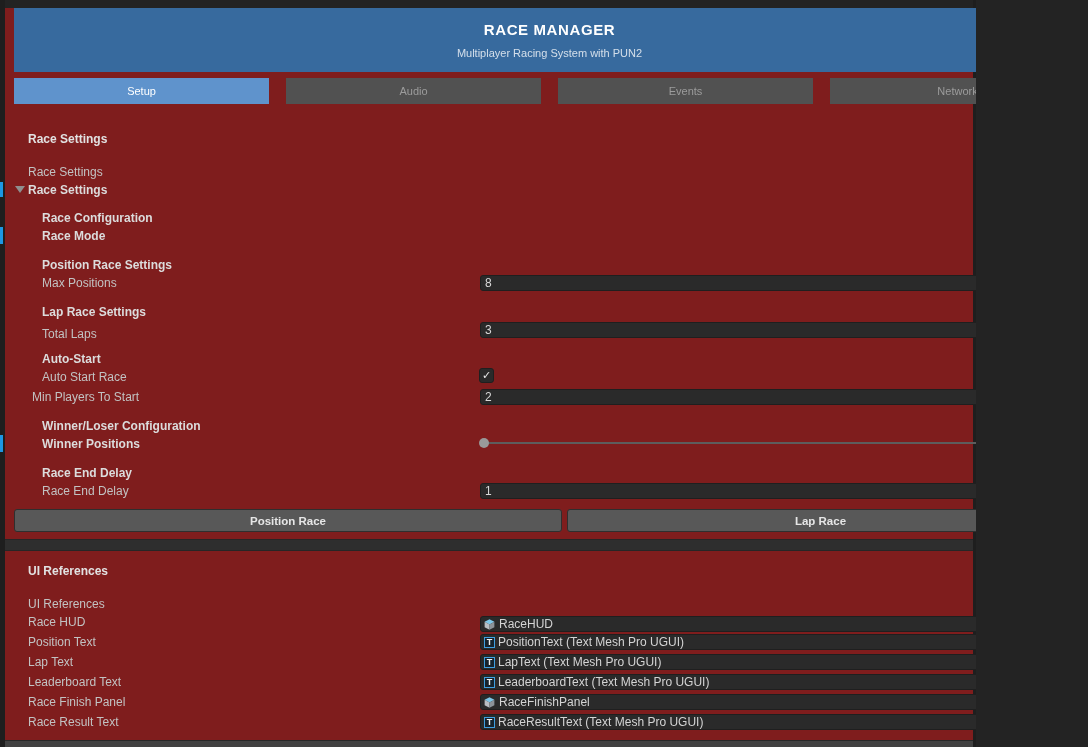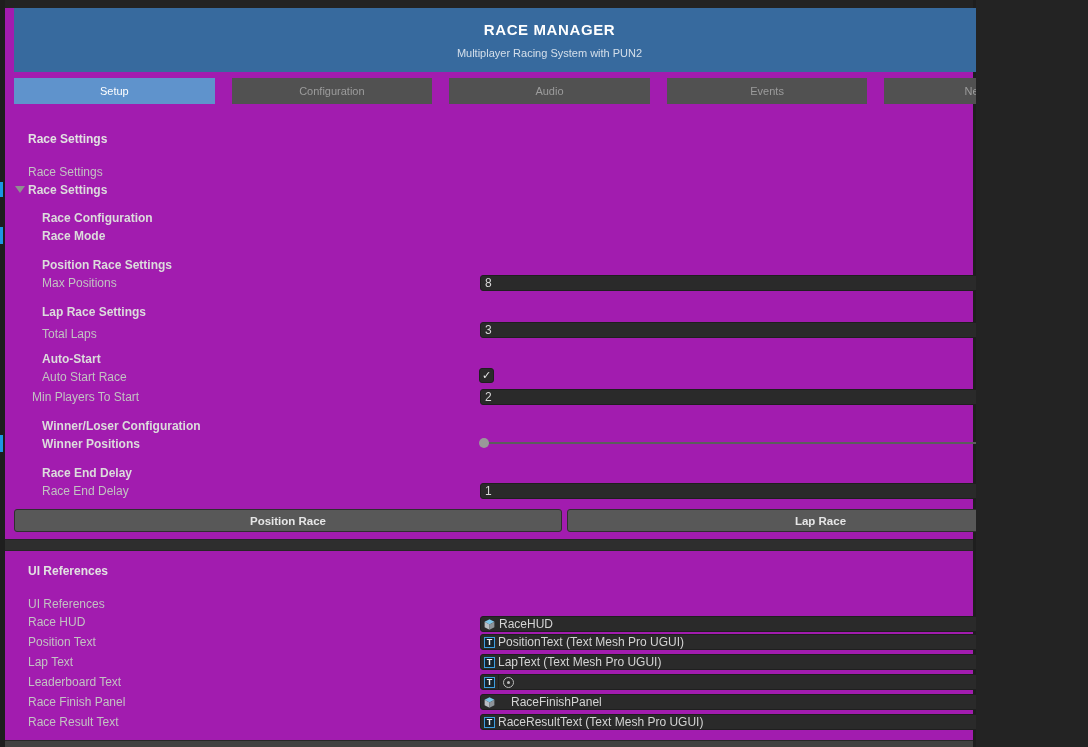--- a/index.html
+++ b/index.html
@@ -1,18 +1,18 @@
 <!DOCTYPE html>
 <html><head>
 <meta charset="utf-8">
 <style>
   html,body{margin:0;padding:0;background:#232323;}
   #app{
     position:relative;width:976px;height:747px;overflow:hidden;
-    background:#a21caf;
+    background:#7f1d1d;
     font-family:"Liberation Sans",sans-serif;
     -webkit-font-smoothing:antialiased;
   }
   
   .edge-top{position:absolute;left:0;top:0;width:1088px;height:8px;background:#232323;}
   .edge-left{position:absolute;left:0;top:0;width:5px;height:747px;background:#1e1e1e;}
   .edge-right{position:absolute;right:0;top:0;width:3px;height:747px;background:#1e1e1e;}
   .bottom-strip{position:absolute;left:5px;right:3px;top:740px;height:7px;background:#414141;border-top:1px solid #282828;}
 
   
@@ -116,21 +116,20 @@
   <div class="edge-right"></div>
   <div class="bottom-strip"></div>
 
   <div class="banner">
     <div class="banner-title">RACE MANAGER</div>
     <div class="banner-sub">Multiplayer Racing System with PUN2</div>
   </div>
 
   <div class="tabbar">
     <div class="tab selected">Setup</div>
-    <div class="tab">Configuration</div>
     <div class="tab">Audio</div>
     <div class="tab">Events</div>
     <div class="tab">Network</div>
   </div>
 
   <div class="ovbar" style="top:182px;height:15px;"></div>
   <div class="ovbar" style="top:227px;height:17px;"></div>
   <div class="ovbar" style="top:435px;height:17px;"></div>
 
   <div class="lbl header" style="left:28px;top:131px;">Race Settings</div>
@@ -211,29 +210,30 @@
     <span class="obj-picker">
         <span class="picker-ring">
           <span class="picker-dot"></span>
         </span>
       </span>
   </div>
 
   <div class="lbl" style="left:28px;top:674px;">Leaderboard Text</div>
   <div class="objfield" style="top:674px;">
     <span class="tmp-icon">T</span>
+    <span class="obj-text">LeaderboardText (Text Mesh Pro UGUI)</span>
     <span class="obj-picker">
         <span class="picker-ring">
           <span class="picker-dot"></span>
         </span>
       </span>
   </div>
 
   <div class="lbl" style="left:28px;top:694px;">Race Finish Panel</div>
-  <div class="objfield" style="top:694px;gap:12px;">
+  <div class="objfield" style="top:694px;">
     <span class="obj-icon">
       <svg class="cube-svg" viewBox="0 0 16 16">
           <path d="M8 1.5 L14 4.7 L8 7.9 L2 4.7 Z" fill="#7fc7e8"></path>
           <path d="M2 4.7 L8 7.9 L8 14.5 L2 11.3 Z" fill="#b9bec2"></path>
           <path d="M14 4.7 L8 7.9 L8 14.5 L14 11.3 Z" fill="#8d9399"></path>
         </svg>
     </span>
     <span class="obj-text">RaceFinishPanel</span>
     <span class="obj-picker">
         <span class="picker-ring">

